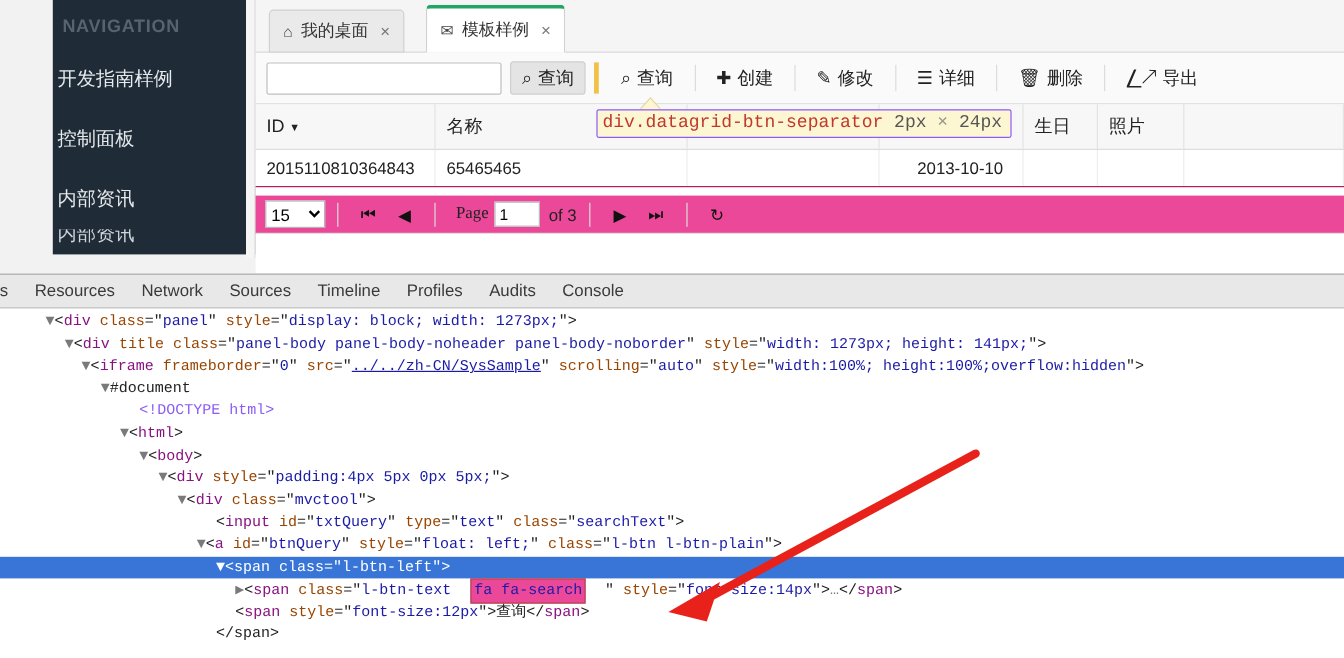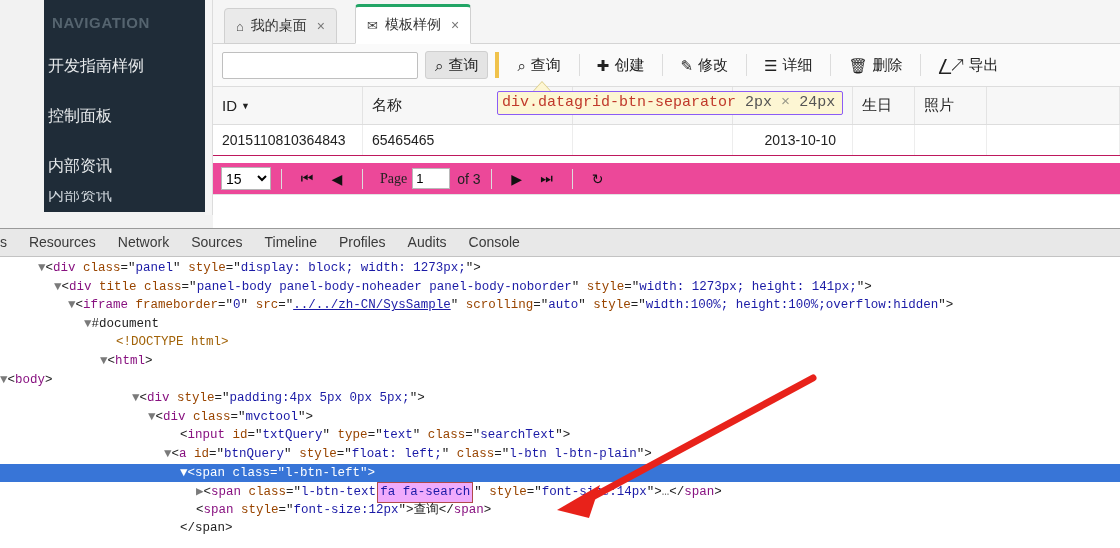--- a/index.html
+++ b/index.html
@@ -202,28 +202,28 @@
   .ln { position:relative; height:18.6px; padding-left:0; }
   .ln.sel { background:#3875d7; color:#fff; }
   .ln.sel .tg, .ln.sel .at, .ln.sel .vl, .ln.sel .pn { color:#fff; }
   .tw { color:#7a7a7a; }
   .ln.sel .tw { color:#fff; }
   .tg { color:#881280; }
   .at { color:#994500; }
   .vl { color:#1a1aa6; }
   .pn { color:#222; }
   .lk { color:#1a1aa6; text-decoration:underline; }
-  .doctype { color:#a16207; }
+  .doctype { color:#8b5cf6; }
   .txt { color:#222; }
   .ell { color:#777; }
 
   .edit-box {
     display:inline-block;
-    border:1px solid #b04a4a; background:#f0abfc;
-    padding:0 2px; margin:0 1px;
+    border:1px solid #b04a4a; background:#ec4899;
+    padding:0 2px; margin:0 16px;
     color:#1a1aa6;
   }
 
   
   #arrow-svg {
     position:absolute; left:0; top:228px; width:1120px; height:320px;
     pointer-events:none; z-index:60;
   }
 </style>
 </head>
@@ -394,21 +394,21 @@
 
     <div class="ln" style="padding-left:68px"><span class="tw">▼</span><span class="pn">&lt;</span><span class="tg">iframe</span> <span class="at">frameborder</span><span class="pn">="</span><span class="vl">0</span><span class="pn">" </span><span class="at">src</span><span class="pn">="</span><span class="lk">../../zh-CN/SysSample</span><span class="pn">" </span><span class="at">scrolling</span><span class="pn">="</span><span class="vl">auto</span><span class="pn">" </span><span class="at">style</span><span class="pn">="</span><span class="vl">width:100%; height:100%;overflow:hidden</span><span class="pn">"&gt;</span></div>
 
     <div class="ln" style="padding-left:84px"><span class="tw">▼</span><span class="txt">#document</span></div>
 
     <div class="ln" style="padding-left:116px"><span class="doctype">&lt;!DOCTYPE html&gt;</span></div>
 
     <div class="ln" style="padding-left:100px"><span class="tw">▼</span><span class="pn">&lt;</span><span class="tg">html</span><span class="pn">&gt;</span></div>
 
 
-    <div class="ln" style=""><span class="tw">▼</span><span class="pn">&lt;</span><span class="tg">body</span><span class="pn">&gt;</span></div>
+    <div class="ln" style="padding-left:116px"><span class="tw">▼</span><span class="pn">&lt;</span><span class="tg">body</span><span class="pn">&gt;</span></div>
 
     <div class="ln" style="padding-left:132px"><span class="tw">▼</span><span class="pn">&lt;</span><span class="tg">div</span> <span class="at">style</span><span class="pn">="</span><span class="vl">padding:4px 5px 0px 5px;</span><span class="pn">"&gt;</span></div>
 
     <div class="ln" style="padding-left:148px"><span class="tw">▼</span><span class="pn">&lt;</span><span class="tg">div</span> <span class="at">class</span><span class="pn">="</span><span class="vl">mvctool</span><span class="pn">"&gt;</span></div>
 
     <div class="ln" style="padding-left:180px"><span class="pn">&lt;</span><span class="tg">input</span> <span class="at">id</span><span class="pn">="</span><span class="vl">txtQuery</span><span class="pn">" </span><span class="at">type</span><span class="pn">="</span><span class="vl">text</span><span class="pn">" </span><span class="at">class</span><span class="pn">="</span><span class="vl">searchText</span><span class="pn">"&gt;</span></div>
 
     <div class="ln" style="padding-left:164px"><span class="tw">▼</span><span class="pn">&lt;</span><span class="tg">a</span> <span class="at">id</span><span class="pn">="</span><span class="vl">btnQuery</span><span class="pn">" </span><span class="at">style</span><span class="pn">="</span><span class="vl">float: left;</span><span class="pn">" </span><span class="at">class</span><span class="pn">="</span><span class="vl">l-btn l-btn-plain</span><span class="pn">"&gt;</span></div>
 
     <div class="ln sel" style="padding-left:180px"><span class="tw">▼</span><span class="pn">&lt;</span><span class="tg">span</span> <span class="at">class</span><span class="pn">="</span><span class="vl">l-btn-left</span><span class="pn">"&gt;</span></div>

